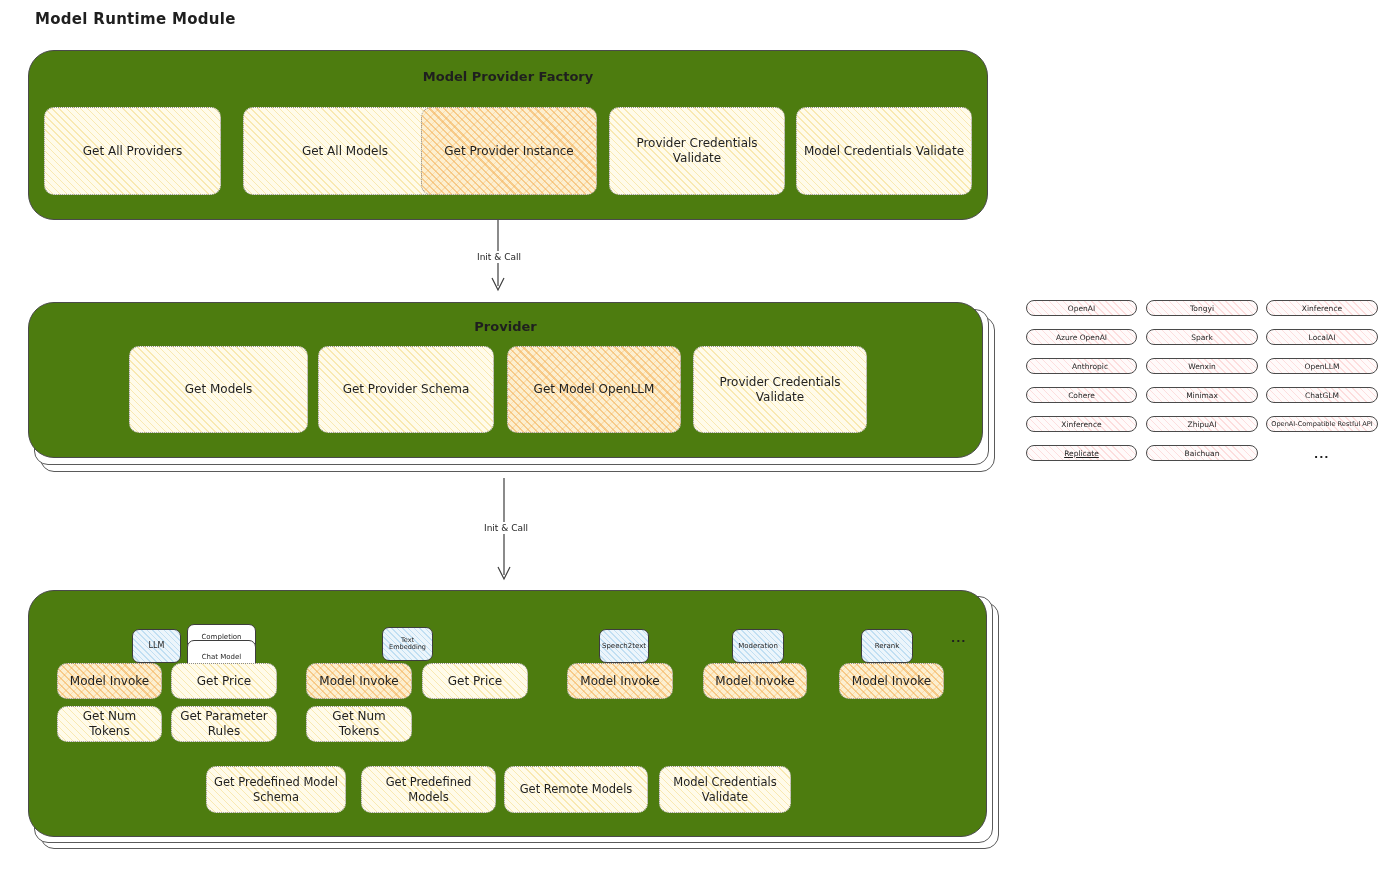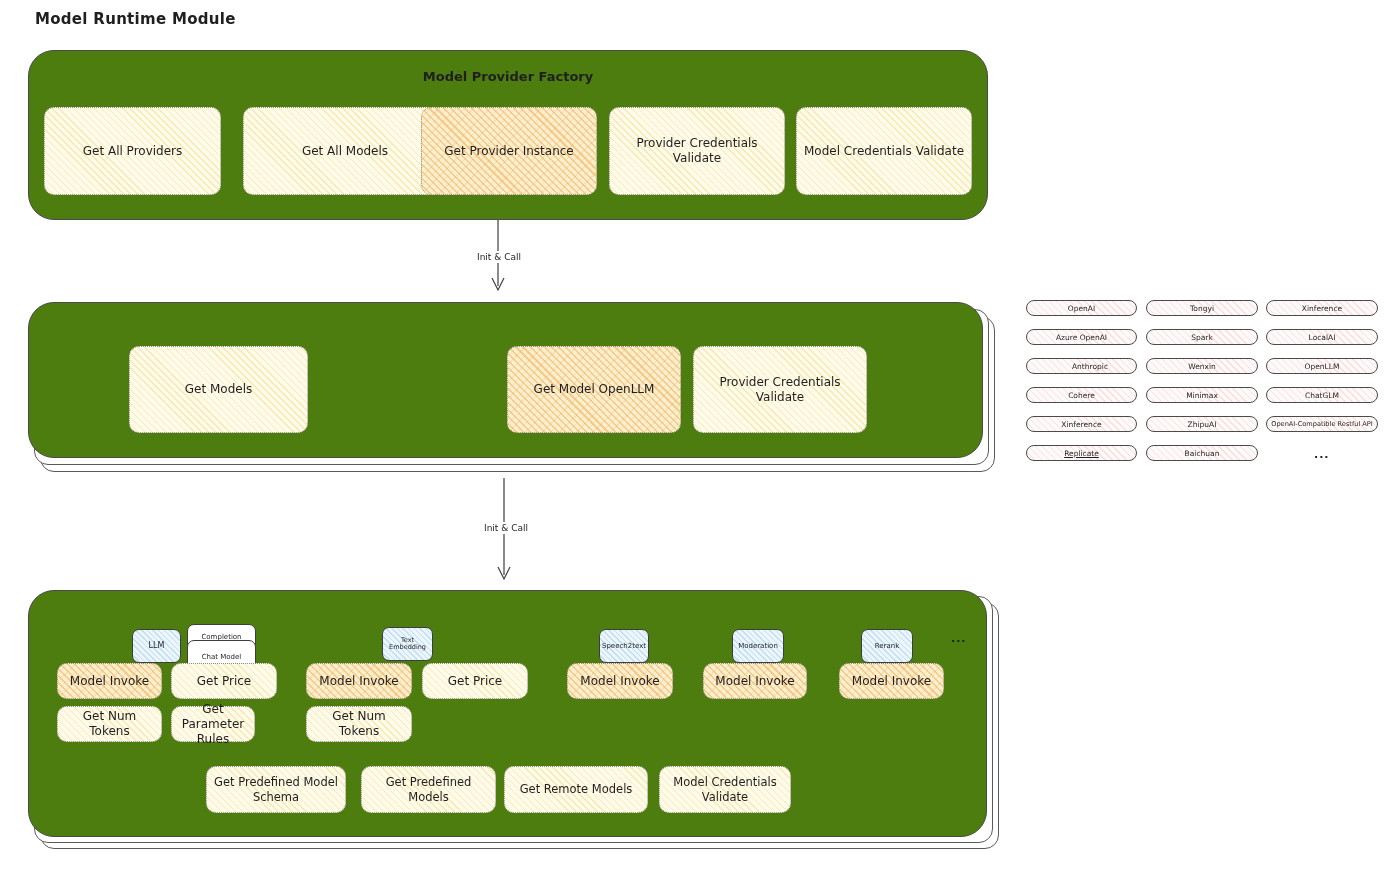--- a/index.html
+++ b/index.html
@@ -83,21 +83,23 @@
 
 <svg class="abs" style="left:490px;top:220px;" width="16" height="75">
   <line x1="8" y1="0" x2="8" y2="66" stroke="#3d3d3d" stroke-width="1.2"></line>
   <path d="M2,58 L8,70 L14,58" fill="none" stroke="#3d3d3d" stroke-width="1.2"></path>
 </svg>
 <div class="arrow-label" style="left:474px;top:251px;">Init &amp; Call</div>
 
 <div class="stack-layer" style="left:40px;top:316px;width:953px;height:154px;"></div>
 <div class="stack-layer" style="left:34px;top:309px;width:953px;height:154px;"></div>
 <div class="container" style="left:28px;top:302px;width:953px;height:154px;">
+  <div class="container-title" style="top:16px;">Provider</div>
   <div class="node hatch-yellow" style="left:100px;top:43px;width:179px;height:87px;">Get Models</div>
+  <div class="node hatch-yellow" style="left:289px;top:43px;width:176px;height:87px;">Get Provider Schema</div>
   <div class="node hatch-orange" style="left:478px;top:43px;width:174px;height:87px;">Get Model OpenLLM</div>
   <div class="node hatch-yellow" style="left:664px;top:43px;width:174px;height:87px;">Provider Credentials Validate</div>
 </div>
 
 <div class="abs" style="left:1026px;top:300px;width:352px;height:172px;">
 
   <div class="pill hatch-pink" style="left:0;top:0;width:111px;">OpenAI</div>
   <div class="pill hatch-pink" style="left:0;top:29px;width:111px;">Azure OpenAI</div>
   <div class="pill hatch-pink" style="left:0;top:58px;width:111px;padding-left:20px;">Anthropic</div>
   <div class="pill hatch-pink" style="left:0;top:87px;width:111px;">Cohere</div>
@@ -140,20 +142,20 @@
 
   <div class="node hatch-orange" style="left:28px;top:72px;width:105px;height:36px;">Model Invoke</div>
   <div class="node hatch-yellow" style="left:142px;top:72px;width:106px;height:36px;">Get Price</div>
   <div class="node hatch-orange" style="left:277px;top:72px;width:106px;height:36px;">Model Invoke</div>
   <div class="node hatch-yellow" style="left:393px;top:72px;width:106px;height:36px;">Get Price</div>
   <div class="node hatch-orange" style="left:538px;top:72px;width:106px;height:36px;">Model Invoke</div>
   <div class="node hatch-orange" style="left:674px;top:72px;width:104px;height:36px;">Model Invoke</div>
   <div class="node hatch-orange" style="left:810px;top:72px;width:105px;height:36px;">Model Invoke</div>
 
   <div class="node hatch-yellow" style="left:28px;top:115px;width:105px;height:36px;">Get Num Tokens</div>
-  <div class="node hatch-yellow" style="left:142px;top:115px;width:84px;height:36px;">Get Parameter Rules</div>
+  <div class="node hatch-yellow" style="left:142px;top:115px;width:106px;height:36px;">Get Parameter Rules</div>
   <div class="node hatch-yellow" style="left:277px;top:115px;width:106px;height:36px;">Get Num Tokens</div>
 
   <div class="node hatch-yellow" style="left:177px;top:175px;width:140px;height:47px;font-size:11.5px;">Get Predefined Model Schema</div>
   <div class="node hatch-yellow" style="left:332px;top:175px;width:135px;height:47px;font-size:11.5px;">Get Predefined Models</div>
   <div class="node hatch-yellow" style="left:475px;top:175px;width:144px;height:47px;font-size:11.5px;">Get Remote Models</div>
   <div class="node hatch-yellow" style="left:630px;top:175px;width:132px;height:47px;font-size:11.5px;">Model Credentials Validate</div>
 </div>
 
 </body></html>

